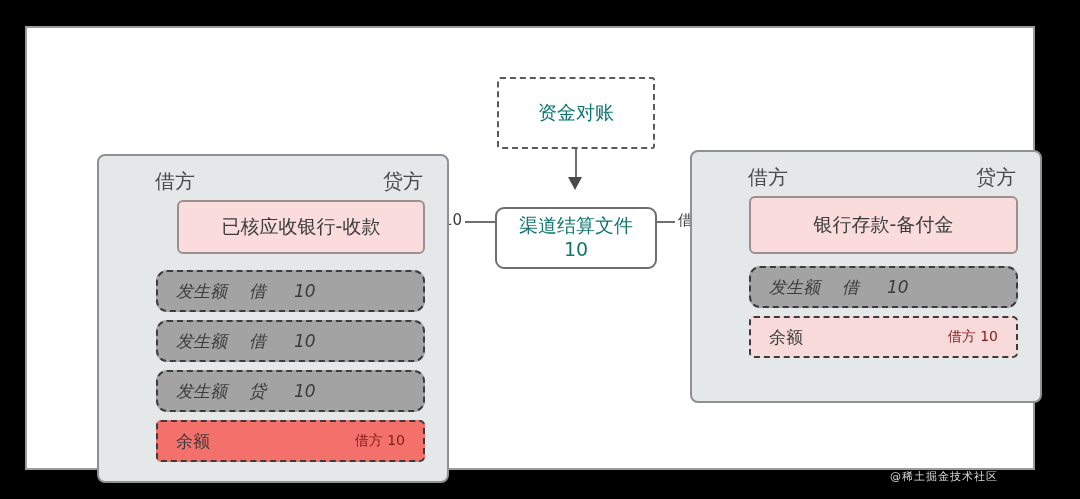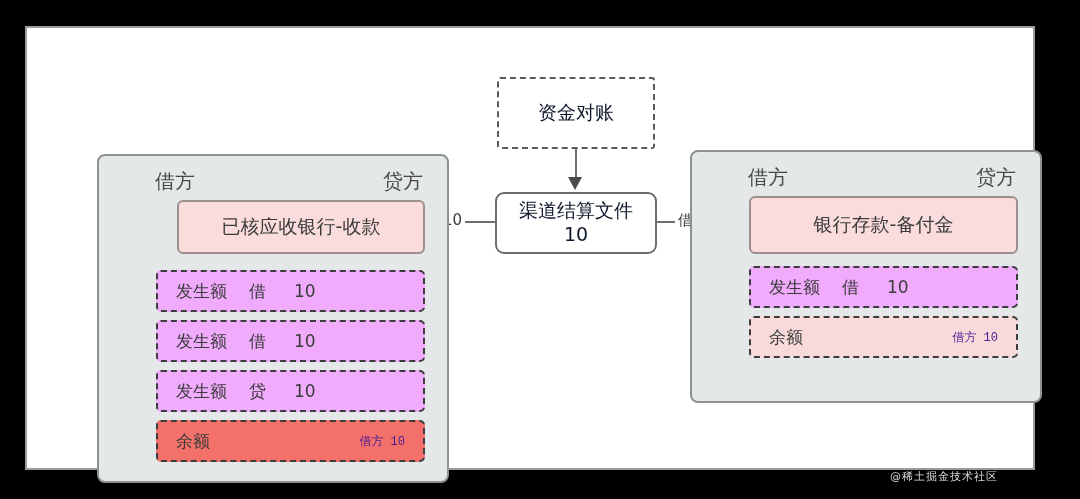--- a/index.html
+++ b/index.html
@@ -14,32 +14,32 @@
   #frame{
     position:absolute;left:25px;top:26px;width:1010px;height:444px;
     background:#ffffff;
     border:2px solid #9b9b9b;
     box-sizing:border-box;
   }
   
   .box{
     position:absolute;box-sizing:border-box;
     display:flex;align-items:center;justify-content:center;
-    color:#0f172a;
+    color:#0f766e;
     white-space:nowrap;
   }
   
   #node-reconcile{
     left:470px;top:49px;width:158px;height:72px;
     border:2px dashed #5a5a5a;border-radius:3px;
     background:#ffffff;font-size:19px;
   }
   
   #node-settlefile{
-    left:468px;top:164px;width:162px;height:62px;
+    left:468px;top:179px;width:162px;height:62px;
     border:2px solid #6e6e6e;border-radius:9px;
     background:#ffffff;
     flex-direction:column;line-height:1.25;font-size:19px;
   }
   #node-settlefile .l2{font-size:19px;}
 
   
   #conn-vert{
     position:absolute;left:548px;top:121px;width:2px;height:30px;
     background:#6e6e6e;
@@ -103,35 +103,36 @@
     position:absolute;box-sizing:border-box;
     display:flex;align-items:center;
     height:42px;left:57px;right:22px;
   }
   .row.solid{
     border:2px solid #9e8f8f;border-radius:6px;
     background:#fadcdc;
     justify-content:center;
   }
   .row.dashed{
-    border:2px dashed #3c3c3c;border-radius:5px;
-    background:#f0abfc;
+    border:2px dashed #3c3c3c;border-radius:11px;
+    background:#a3a3a3;
+    font-style:italic;
   }
   .row.dashed-pink{
     border:2px dashed #3c3c3c;border-radius:5px;
     background:#f8dada;
   }
   .row.dashed-red{
     border:2px dashed #3c3c3c;border-radius:5px;
     background:#f4706a;
   }
   .cell-left{padding-left:18px;font-size:17px;color:#3b3b3b;}
   .cell-mid{padding-left:22px;font-size:17px;color:#3b3b3b;}
   .cell-num{padding-left:28px;font-size:17px;color:#3b3b3b;}
-  .cell-right{margin-left:auto;padding-right:18px;font-size:12px;color:#4c1d95;font-family:Liberation Mono, monospace;}
+  .cell-right{margin-left:auto;padding-right:18px;font-size:14px;color:#7f1d1d;}
   .account-name{font-size:19px;color:#3b3b3b;}
 
   
   #l-account{top:44px;height:54px;margin-left:21px;}
   #l-row-0{top:114px;}
   #l-row-1{top:164px;}
   #l-row-2{top:214px;}
   #l-balance{top:264px;}
 
   

